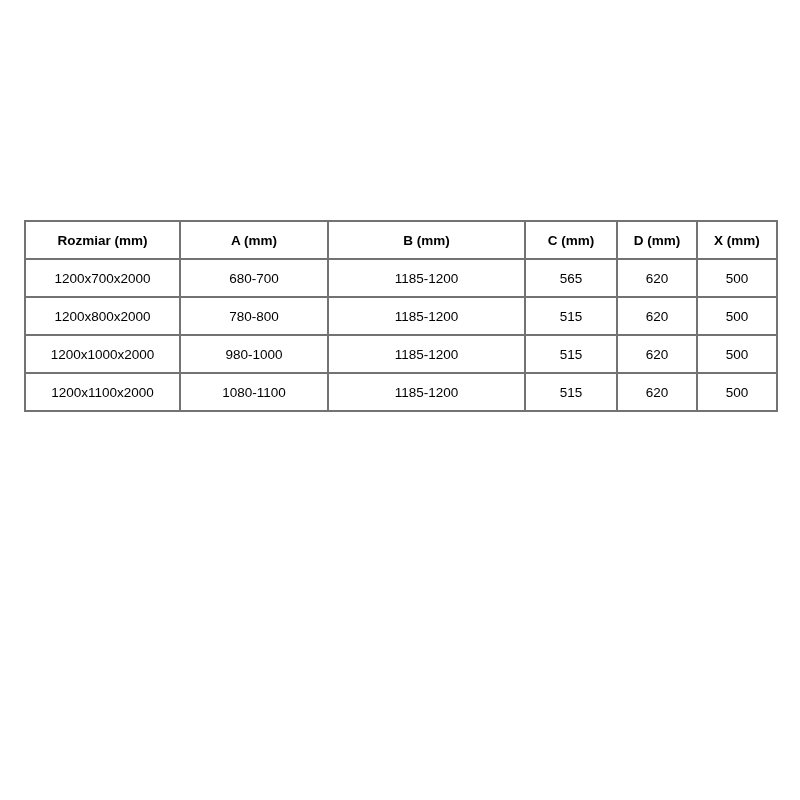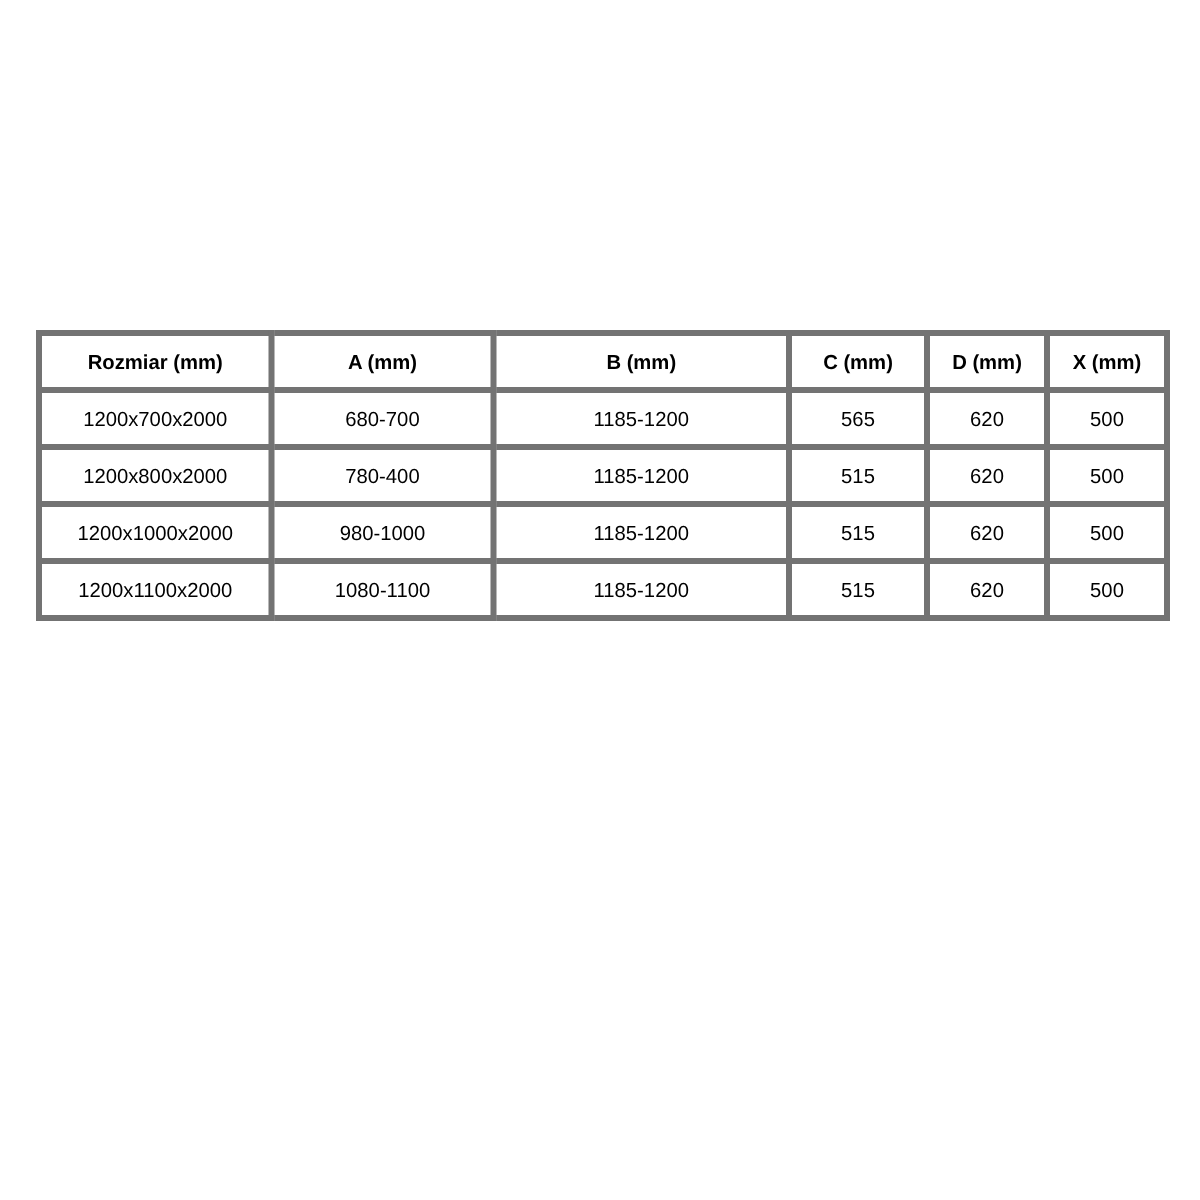--- a/index.html
+++ b/index.html
@@ -25,21 +25,21 @@
     top: 220px;
     width: 752px;
   }
   table.size-table {
     border-collapse: collapse;
     width: 752px;
     table-layout: fixed;
   }
   table.size-table th,
   table.size-table td {
-    border: 4px solid #737373;
+    border: 2px solid #737373;
     text-align: center;
     vertical-align: middle;
     height: 38px;
     padding: 0 4px;
     font-size: 13.5px;
     box-sizing: border-box;
   }
   table.size-table thead th {
     font-weight: bold;
     font-size: 13.5px;
@@ -84,21 +84,21 @@
         <tr>
           <td>1200x700x2000</td>
           <td>680-700</td>
           <td>1185-1200</td>
           <td>565</td>
           <td>620</td>
           <td>500</td>
         </tr>
         <tr>
           <td>1200x800x2000</td>
-          <td>780-400</td>
+          <td>780-800</td>
           <td>1185-1200</td>
           <td>515</td>
           <td>620</td>
           <td>500</td>
         </tr>
         <tr>
           <td>1200x1000x2000</td>
           <td>980-1000</td>
           <td>1185-1200</td>
           <td>515</td>

